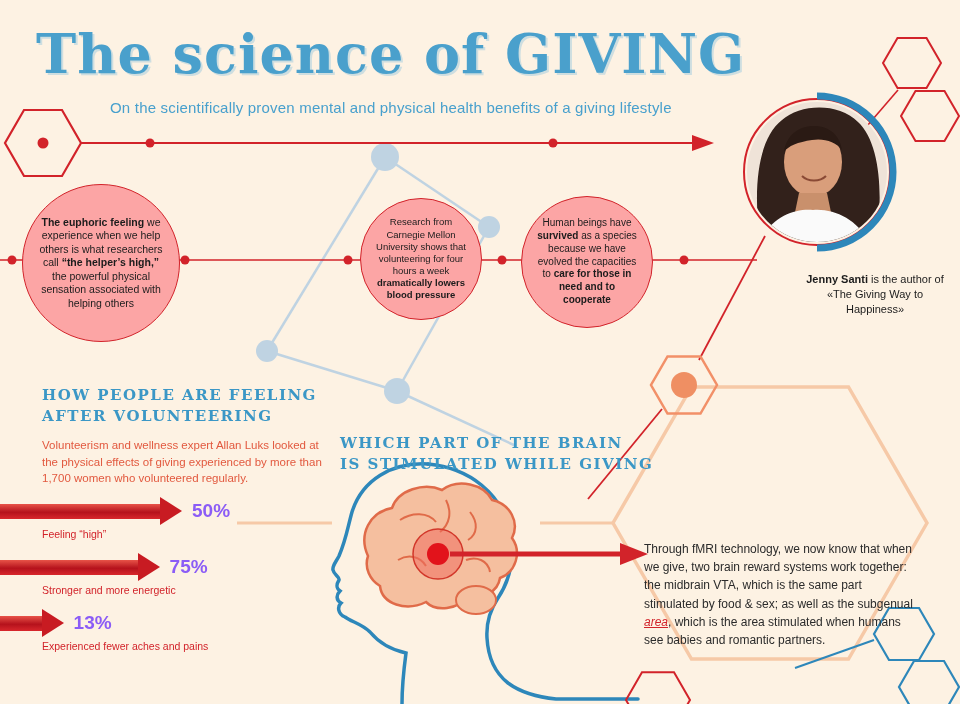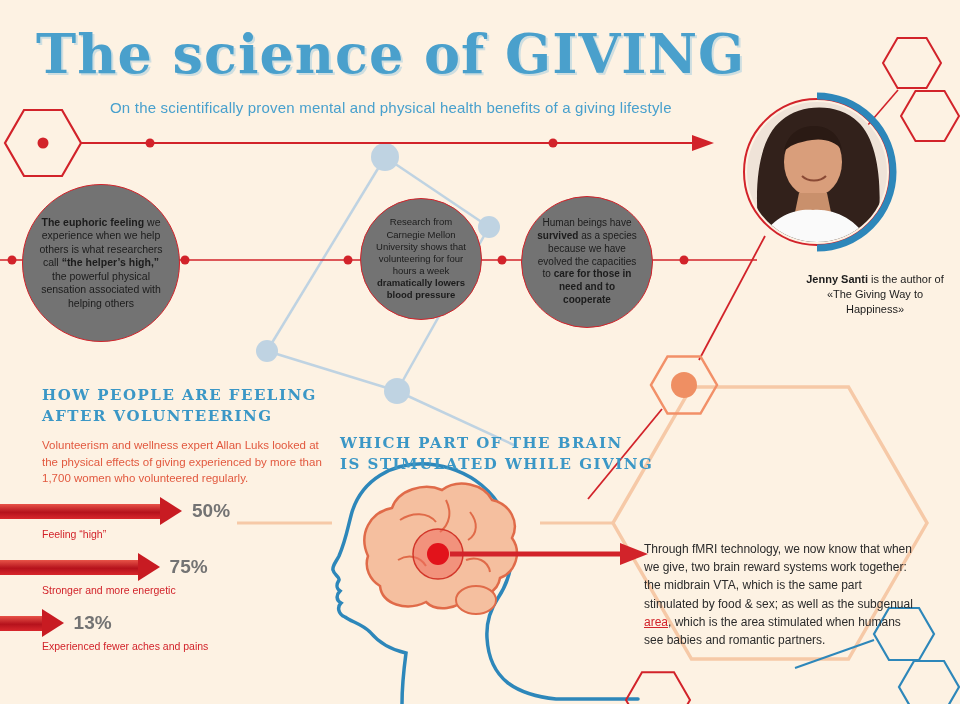--- a/index.html
+++ b/index.html
@@ -6,21 +6,21 @@
   body{background:#fdf2e3;font-family:"Liberation Sans",sans-serif;}
   .stage{position:relative;width:960px;height:704px;overflow:hidden;background:#fdf2e3;padding-left:19px;}
   .abs{position:absolute;}
   .deco{position:absolute;left:0;top:0;width:960px;height:704px;z-index:0;}
   .content{position:absolute;left:0;top:0;width:960px;height:704px;z-index:1;}
 
   .title{left:36px;top:22px;font-family:"DejaVu Serif",serif;font-weight:700;font-size:54px;
          color:#4aa0cc;letter-spacing:1px;text-shadow:2px 2px 0 rgba(130,190,220,.38);}
   .subtitle{left:110px;top:99px;font-size:15px;color:#48a0cd;letter-spacing:.2px;}
 
-  .fact-circle{background:#737373;border:1.6px solid #d2232a;border-radius:50%;
+  .fact-circle{background:#fca5a5;border:1.6px solid #d2232a;border-radius:50%;
     display:flex;align-items:center;justify-content:center;text-align:center;
     color:#1c1c1c;line-height:1.28;box-sizing:border-box;}
   .fact-1{left:22px;top:184px;width:158px;height:158px;font-size:10.5px;padding:16px;}
   .fact-2{left:196px;top:194px;width:138px;height:138px;font-size:10.5px;padding:14px;}
   .fact-3{left:360px;top:198px;width:122px;height:122px;font-size:9.5px;padding:12px;}
   .fact-4{left:521px;top:196px;width:132px;height:132px;font-size:10px;padding:13px;}
 
   .author-caption{left:800px;top:272px;width:150px;font-size:11px;color:#1c1c1c;
     text-align:center;line-height:1.35;}
 
@@ -31,25 +31,25 @@
 
   .vol-desc{left:42px;top:437px;width:288px;color:#e2593f;font-size:11.5px;line-height:1.45;}
   .brain-desc{left:644px;top:540px;width:272px;color:#2b2b2b;font-size:12px;line-height:1.52;}
 
   .bars{left:0px;top:497px;width:340px;}
   .bar-row{margin-bottom:13px;}
   .bar-line{display:flex;align-items:center;height:28px;}
   .bar-body{height:15px;background:linear-gradient(180deg,#e85348 0%,#b5121c 55%,#d8272c 100%);}
   .bar-head{width:0;height:0;border-left:22px solid #c81b22;
     border-top:14px solid transparent;border-bottom:14px solid transparent;}
-  .bar-pct{color:#737373;font-weight:700;font-size:19px;margin-left:10px;}
+  .bar-pct{color:#8b5cf6;font-weight:700;font-size:19px;margin-left:10px;}
   .bar-label{color:#d2232a;font-size:10.5px;margin-top:3px;margin-left:42px;}
 
   .seg-b{font-weight:700;}
-  .seg-a{color:#d2232a;text-decoration:underline;}
+  .seg-a{color:#d2232a;text-decoration:underline;font-style:italic;}
 </style>
 </head>
 <body>
 
 <div class="stage">
 
   <svg class="deco" viewBox="0 0 960 704">
 
     <g stroke="#bfd3e2" stroke-width="2.5">
       <line x1="385" y1="157" x2="489" y2="227"></line>

